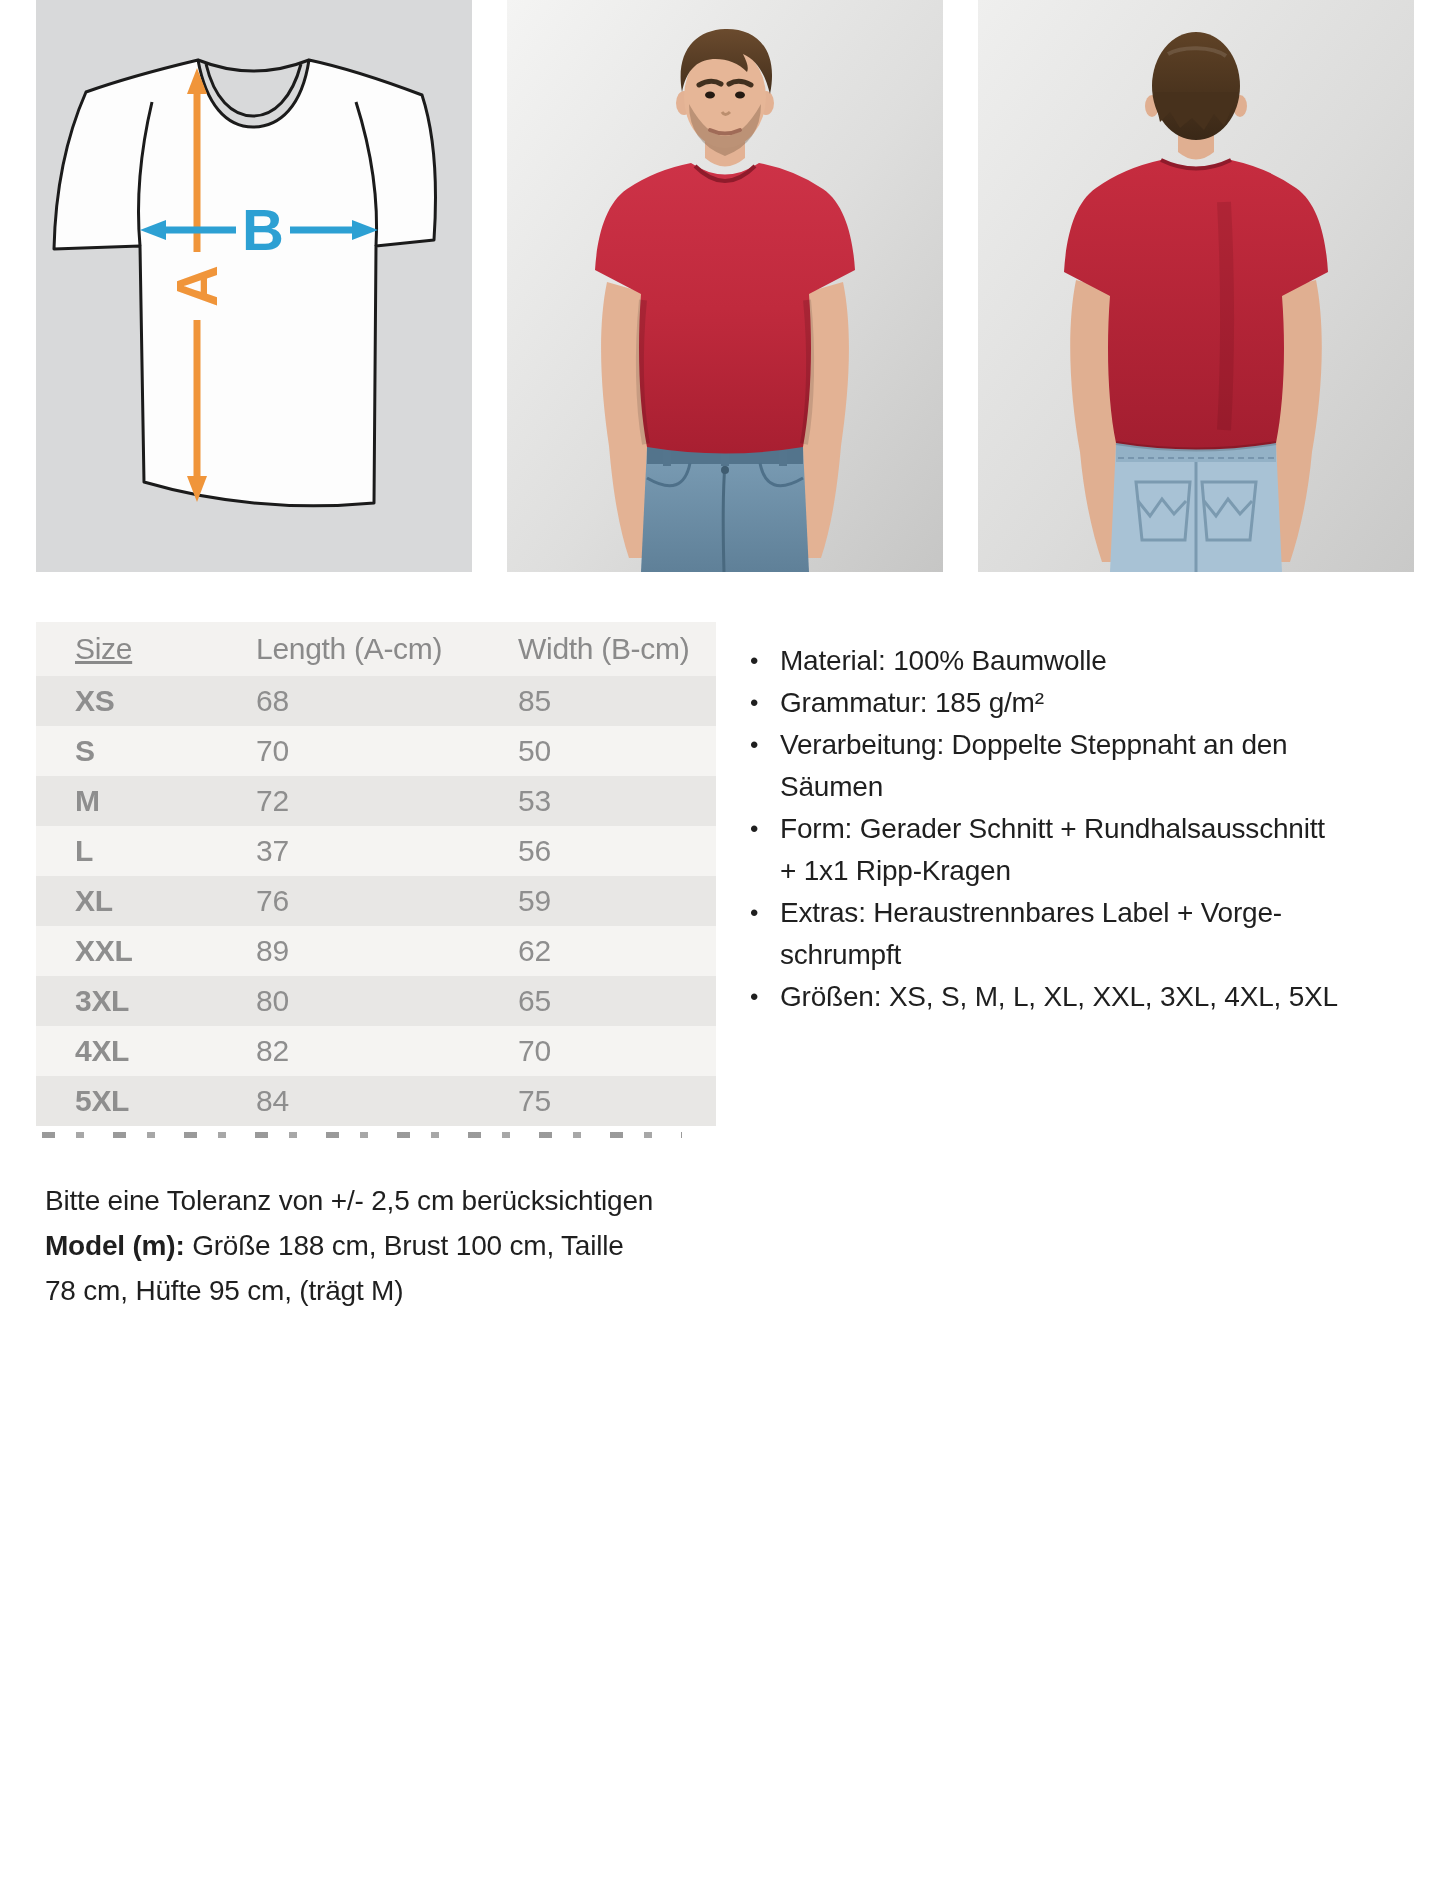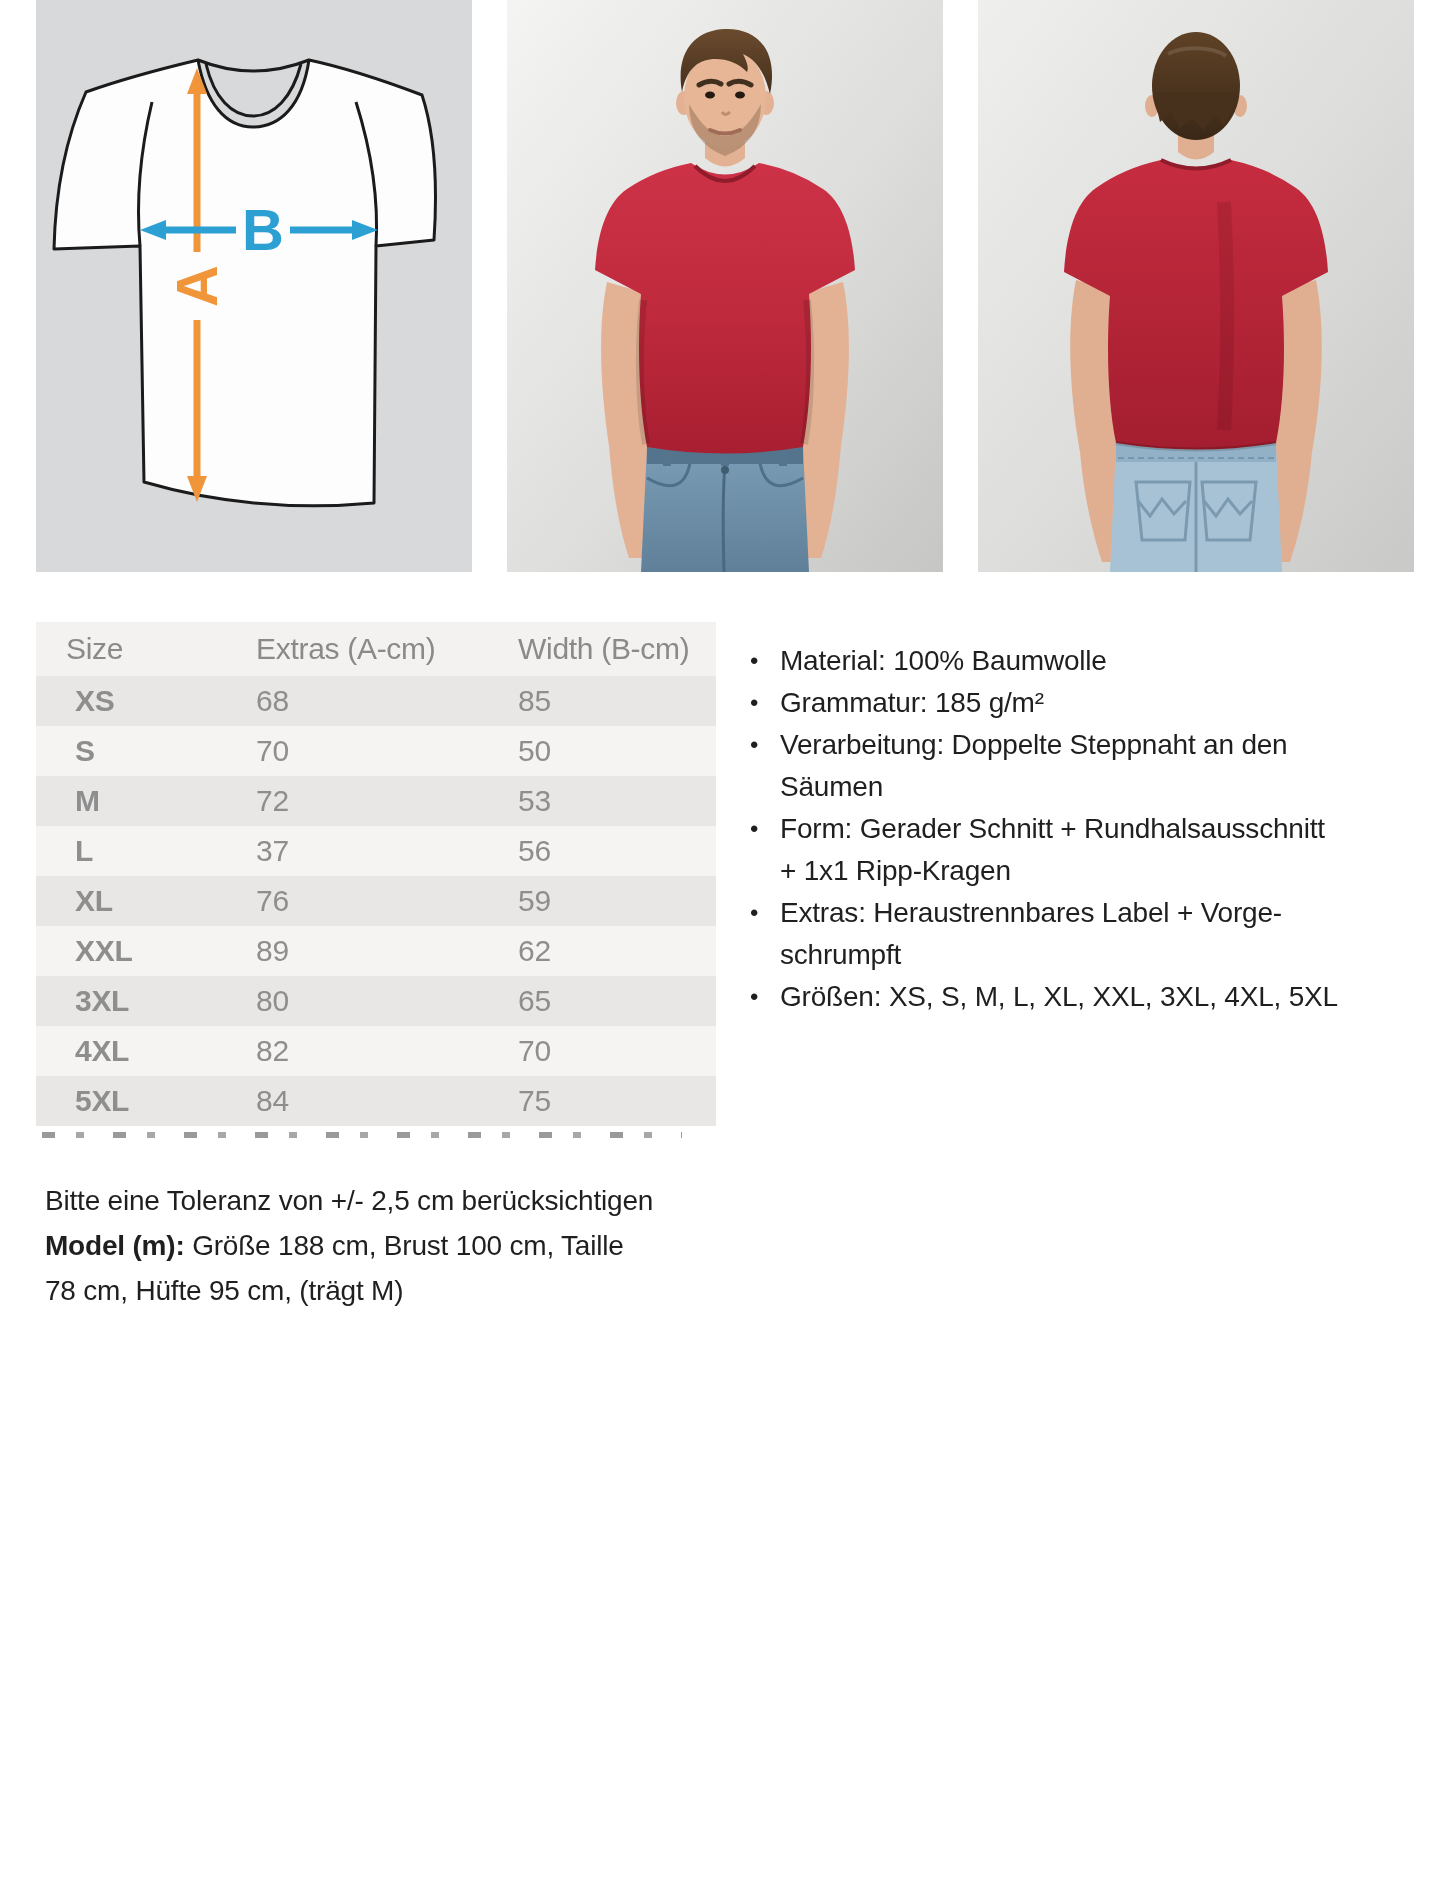--- a/index.html
+++ b/index.html
@@ -10,21 +10,21 @@
   
   .panel{position:absolute;top:0;width:436px;height:572px;overflow:hidden;}
   #panel-diagram{left:36px;background:#d8d9da;}
   #panel-front{left:507px;}
   #panel-back{left:978px;}
   .panel svg{display:block;width:436px;height:572px;}
 
   
   .size-table{position:absolute;left:36px;top:622px;width:680px;font-size:30px;letter-spacing:-0.3px;}
   .t-head{height:54px;background:#f3f2f0;color:#8a8a8a;display:grid;grid-template-columns:220px 262px 1fr;align-items:center;}
-  .t-head .tc:first-child{padding-left:30px;}
+  .t-head .tc:first-child{padding-left:39px;text-decoration:underline;}
   .t-body .trow{height:50px;display:grid;grid-template-columns:220px 262px 1fr;align-items:center;color:#8e8e8e;}
   .t-body .trow:nth-child(odd){background:#e8e7e5;}
   .t-body .trow:nth-child(even){background:#f5f4f2;}
   .t-body .trow .tc:first-child{padding-left:39px;font-weight:bold;}
   .cropped-strip{height:14px;position:relative;overflow:hidden;}
   .cropped-strip .marks{
     position:absolute;left:6px;top:6px;height:6px;width:640px;opacity:.75;
     background:
       repeating-linear-gradient(90deg,#787878 0 13px,transparent 13px 34px,#8a8a8a 34px 42px,transparent 42px 71px);
   }
@@ -198,21 +198,21 @@
       <ellipse cx="218" cy="86" rx="44" ry="54" fill="url(#hairB)"></ellipse>
       <path d="M176,96 L182,122 L192,112 L202,128 L214,118 L226,130 L236,114 L246,126 L256,104 L260,92 L176,92 Z" fill="#47311c"></path>
       <path d="M190,54 C204,46 234,46 248,56" fill="none" stroke="rgba(255,255,255,0.12)" stroke-width="4"></path>
     </g>
   </svg>
 </div>
 
 <div class="size-table">
   <div class="t-head">
     <div class="tc">Size</div>
-    <div class="tc">Extras (A-cm)</div>
+    <div class="tc">Length (A-cm)</div>
     <div class="tc">Width (B-cm)</div>
   </div>
   <div class="t-body">
     <div class="trow">
       <div class="tc">XS</div>
       <div class="tc">68</div>
       <div class="tc">85</div>
     </div>
     <div class="trow">
       <div class="tc">S</div>

